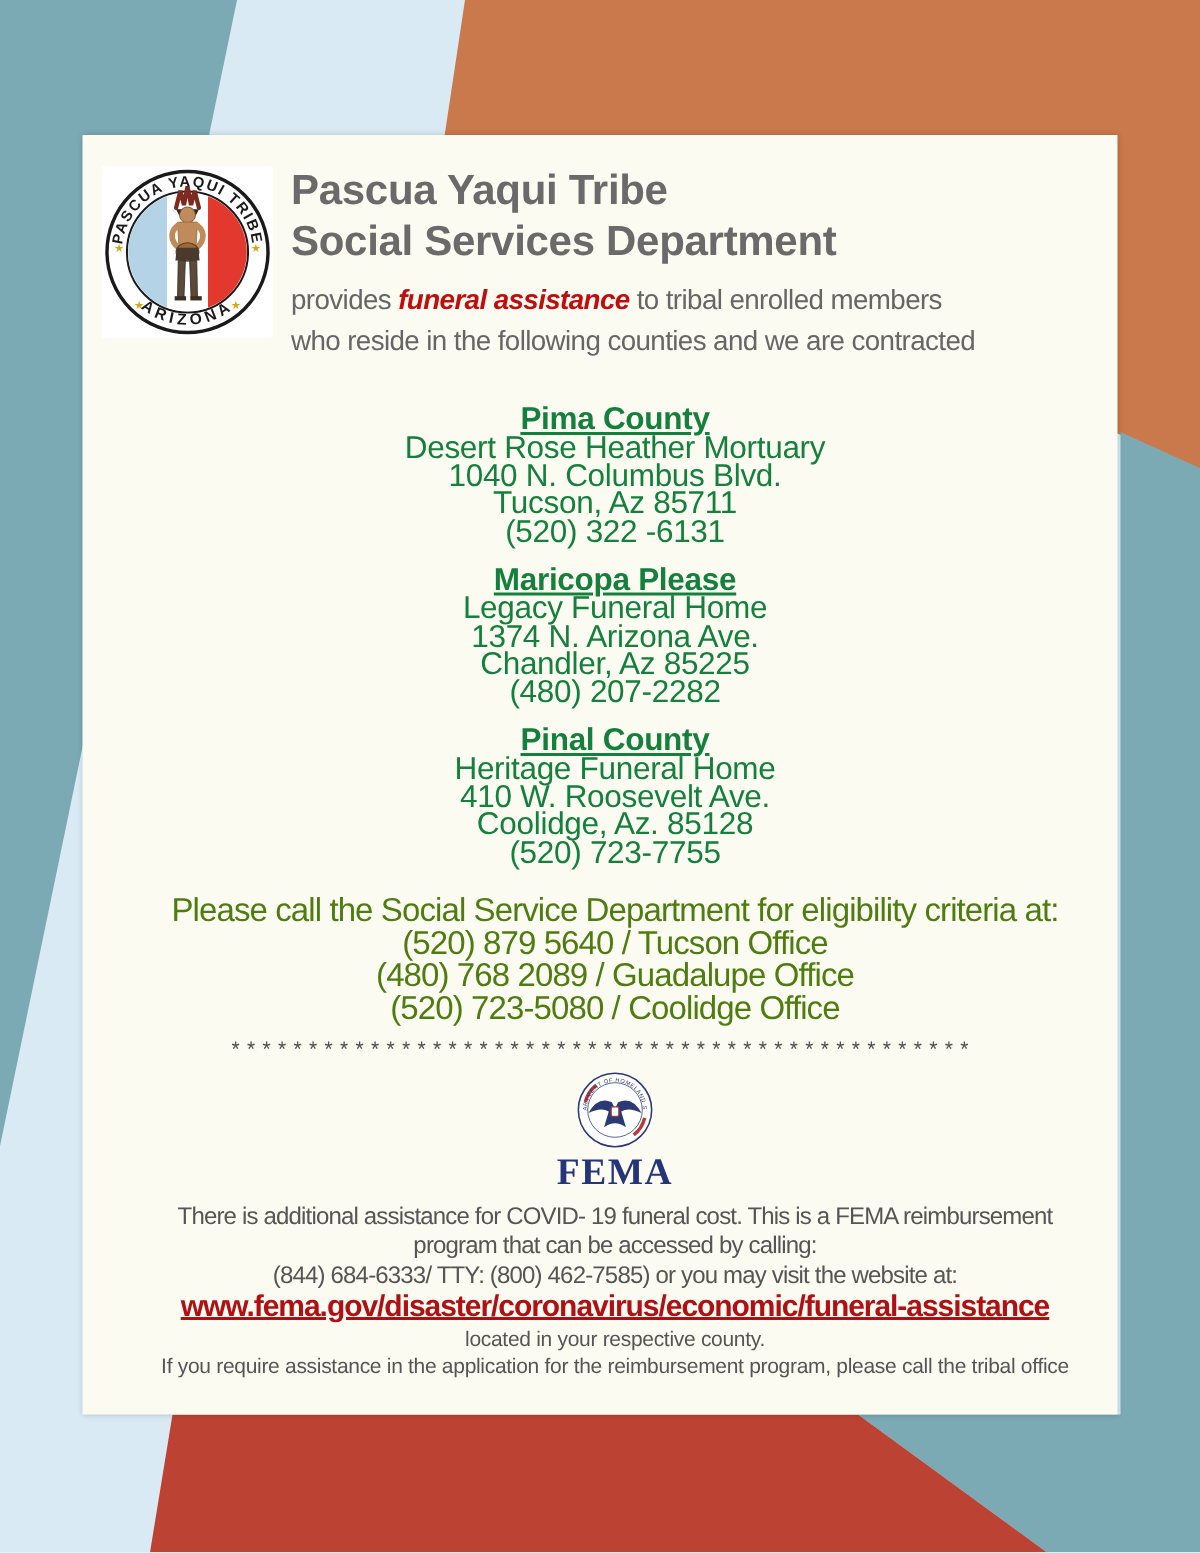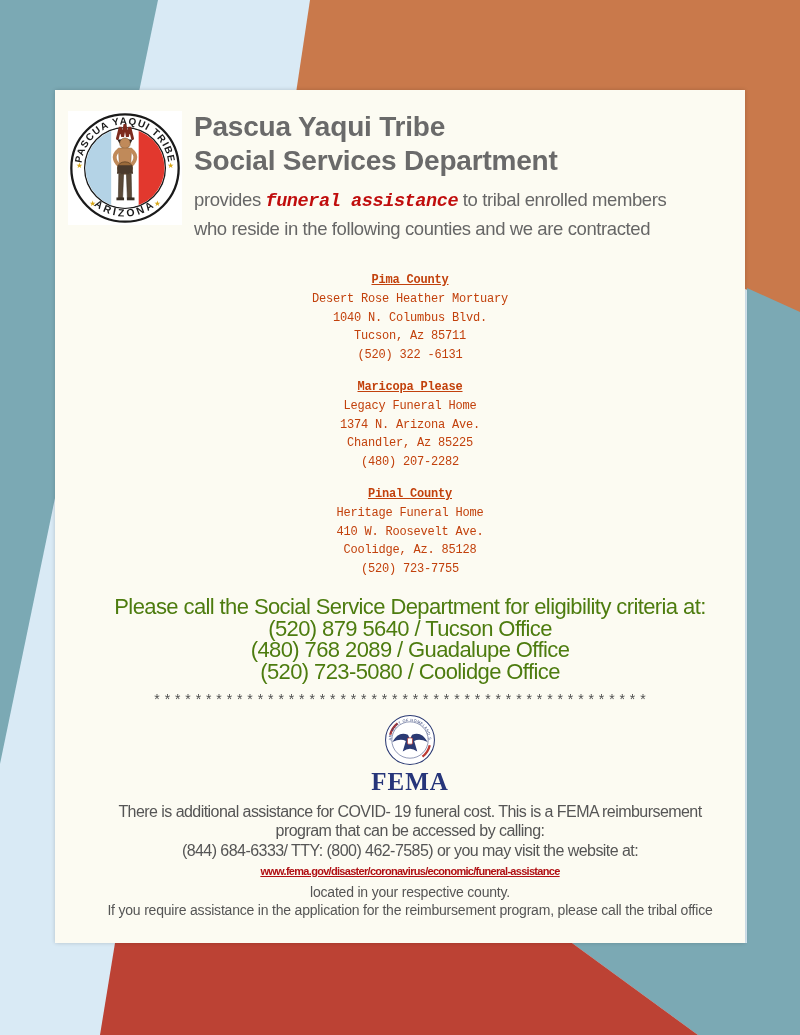--- a/index.html
+++ b/index.html
@@ -12,36 +12,36 @@
   .bg-red-bottom{background:#BC4234;clip-path:polygon(115px 943px,572px 943px,698px 1035px,100px 1035px);}
 
   .card{position:absolute;left:55px;top:90px;width:690px;height:853px;background:#FCFBF2;box-shadow:0 0 4px rgba(0,0,0,.18);}
 
   .logo{position:absolute;left:13px;top:21px;width:114px;height:114px;background:#fff;}
   .logo svg{display:block;width:114px;height:114px;}
 
   .header{position:absolute;left:139px;top:20px;width:545px;color:#6a6a6a;}
   .title{font-size:28px;line-height:34px;font-weight:bold;letter-spacing:-0.2px;}
   .intro{margin-top:8px;font-size:18.5px;line-height:27px;color:#666;letter-spacing:-0.4px;}
-  .red-em{color:#c00d0d;font-weight:bold;font-style:italic;font-family:Liberation Mono, monospace;}
+  .red-em{color:#c00d0d;font-weight:bold;font-style:italic;}
 
   .centered-block{position:absolute;left:10px;width:690px;text-align:center;}
-  .counties{top:181px;color:#c2410c;font-size:12px;line-height:18.8px;letter-spacing:-0.2px;font-family:Liberation Mono, monospace;}
+  .counties{top:181px;color:#15803d;font-size:21px;line-height:18.8px;letter-spacing:-0.2px;}
   .county{margin-bottom:13px;}
   .county-name{font-weight:bold;text-decoration:underline;}
 
   .eligibility{top:506px;color:#4d7c0f;font-size:22px;line-height:21.6px;letter-spacing:-0.6px;}
 
   .divider{top:601px;left:0;width:690px;color:#4d4d4d;font-size:14px;word-spacing:1px;white-space:nowrap;text-align:center;position:absolute;}
 
   .fema{top:624px;}
   .fema-seal{display:block;margin:0 auto;width:52px;height:52px;}
   .fema-wordmark{font-family:"Liberation Serif", serif;font-weight:bold;color:#26357a;font-size:25px;line-height:28px;letter-spacing:1px;margin-top:2px;}
   .fema-par{margin-top:6px;color:#555;font-size:16px;line-height:19.3px;letter-spacing:-0.55px;}
-  .fema-link{display:inline-block;margin-top:1px;color:#b01014;font-weight:bold;font-size:11px;line-height:20px;letter-spacing:-0.7px;text-decoration:underline;}
+  .fema-link{display:inline-block;margin-top:1px;color:#b01014;font-weight:bold;font-size:20px;line-height:20px;letter-spacing:-0.7px;text-decoration:underline;}
 
   .footer{top:794px;color:#555;font-size:14px;line-height:17.5px;letter-spacing:-0.2px;}
 </style>
 </head>
 <body>
 
 <div class="stage">
   <div class="bg bg-teal-topleft"></div>
   <div class="bg bg-orange-topright"></div>
   <div class="bg bg-teal-right"></div>

